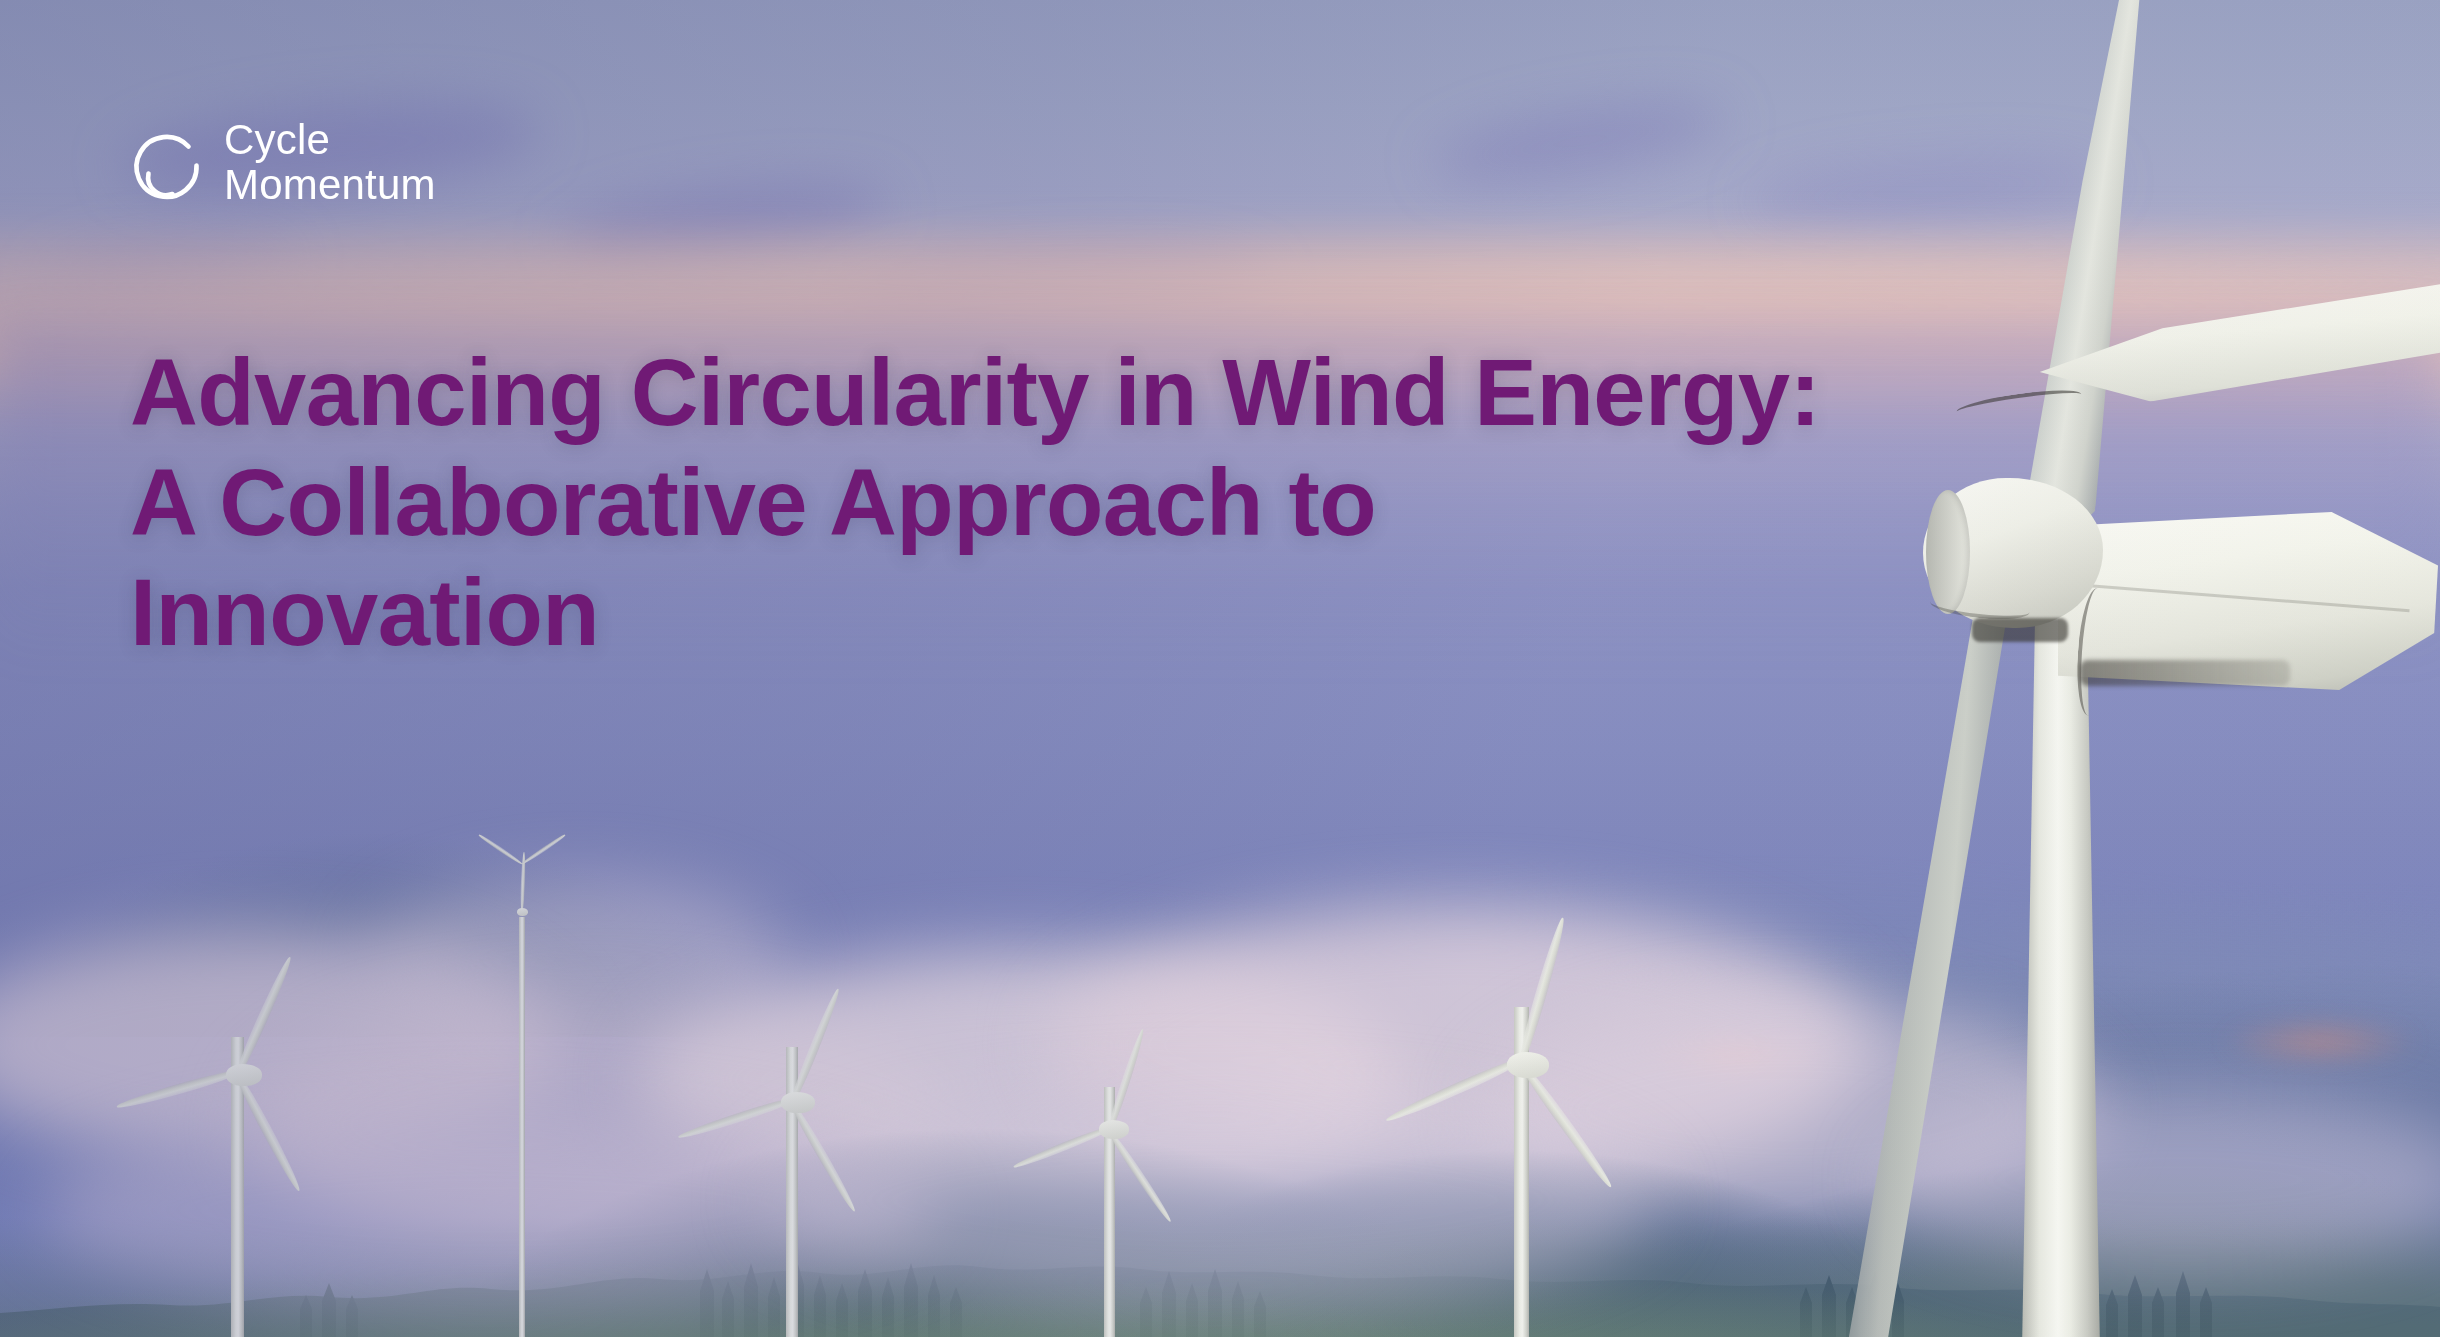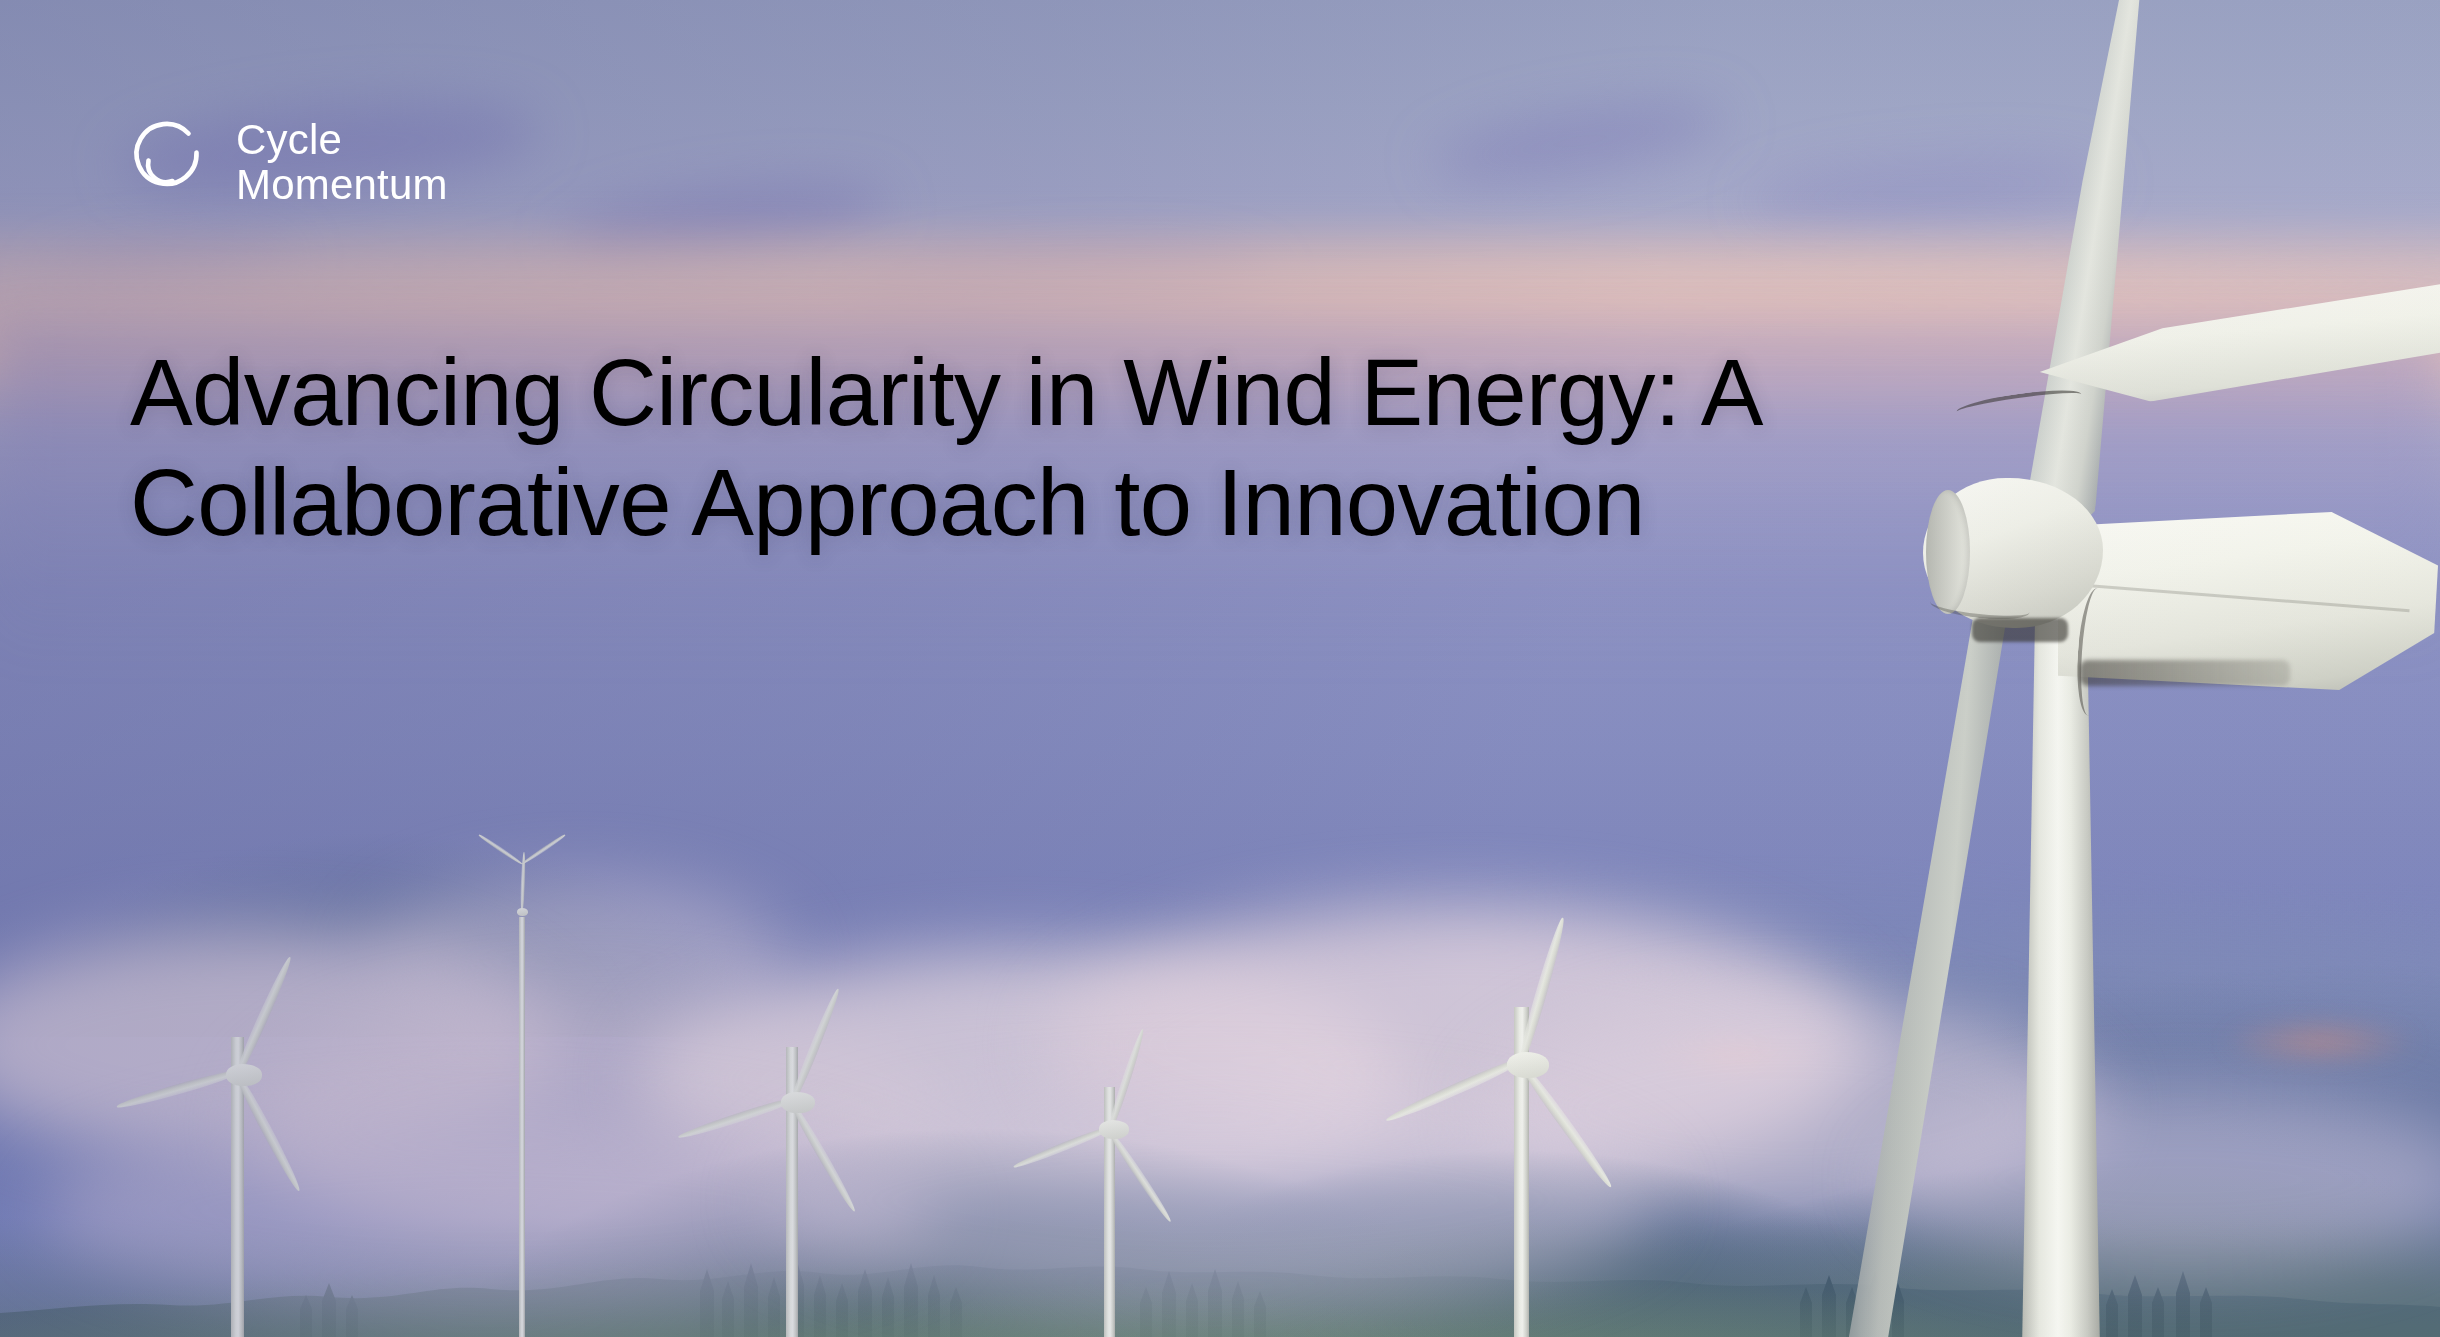--- a/index.html
+++ b/index.html
@@ -265,38 +265,38 @@
     background:
       linear-gradient(105deg, rgba(82,86,140,.30) 0%, rgba(90,94,146,.18) 38%, rgba(110,112,160,.04) 62%, rgba(120,120,170,0) 100%);
     pointer-events:none;
   }
 
   
   .content { position:absolute; inset:0; }
 
   .logo {
     position:absolute; left:130px; top:118px;
-    display:flex; align-items:flex-start; gap:30px;
+    display:flex; align-items:flex-end; gap:18px;
   }
   .logo-mark { width:76px; height:76px; flex:0 0 76px; display:block; }
   .logo-text {
     color:#ffffff;
     font-size:42px;
     font-weight:500;
     line-height:1.06;
     letter-spacing:.2px;
     white-space:pre-line;
   }
 
   .headline {
     position:absolute; left:130px; top:338px;
     width:1700px;
-    color:#000000;
+    color:#701a75;
     font-size:94px;
-    font-weight:400;
+    font-weight:700;
     line-height:1.17;
     letter-spacing:-.6px;
     text-shadow:0 2px 18px rgba(48,48,88,.22);
   }
 </style>
 </head>
 <body>
 
 <div class="hero">
 

